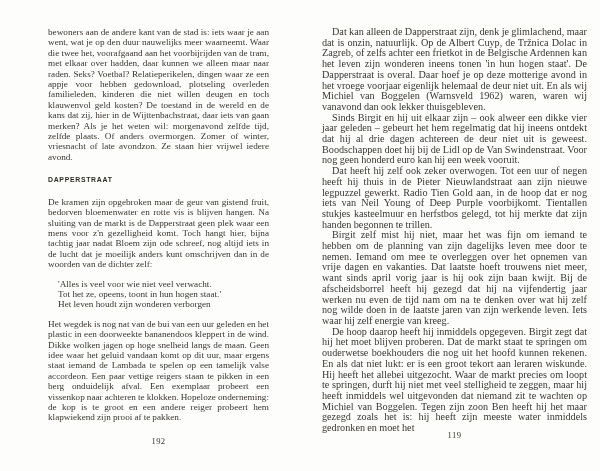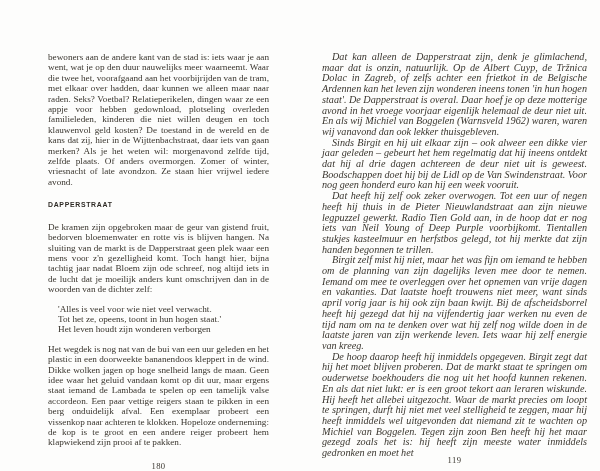--- a/index.html
+++ b/index.html
@@ -12,38 +12,36 @@
     background: #fdfdfc;
     position: relative;
     overflow: hidden;
     font-family: "Liberation Serif", "DejaVu Serif", serif;
     color: #3a362f;
     -webkit-font-smoothing: antialiased;
   }
   .spread {
     position: absolute;
     inset: 0;
-    margin-top: 25px;
   }
   .page-col {
     position: absolute;
     top: 27px;
   }
   .page-col.left {
     left: 48px;
     width: 221px;
     font-size: 9.2px;
     line-height: 10.4px;
   }
   .page-col.right {
     left: 322px;
     width: 265px;
     font-size: 10.2px;
     line-height: 10.7px;
-    font-style: italic;
   }
   .body-par {
     margin: 0;
     text-align: justify;
     hyphens: auto;
     -webkit-hyphens: auto;
     word-spacing: -0.2px;
   }
   .page-col.right .body-par {
     text-indent: 10px;
@@ -96,21 +94,21 @@
 
     <div class="poem">
       <p class="poem-line">'Alles is veel voor wie niet veel verwacht.</p>
       <p class="poem-line">Tot het ze, opeens, toont in hun hogen staat.'</p>
       <p class="poem-line">Het leven houdt zijn wonderen verborgen</p>
     </div>
 
     <p class="body-par">Het wegdek is nog nat van de bui van een uur geleden en het plastic in een doorweekte bananendoos kleppert in de wind. Dikke wolken jagen op hoge snelheid langs de maan. Geen idee waar het geluid vandaan komt op dit uur, maar ergens staat iemand de Lambada te spelen op een tamelijk valse accordeon. Een paar vettige reigers staan te pikken in een berg onduidelijk afval. Een exemplaar probeert een vissenkop naar achteren te klokken. Hopeloze onderneming: de kop is te groot en een andere reiger probeert hem klapwiekend zijn prooi af te pakken.</p>
   </div>
 
-  <div class="page-number left">180</div>
+  <div class="page-number left">192</div>
 
   <div class="page-col right" lang="nl">
     <p class="body-par">Dat kan alleen de Dapperstraat zijn, denk je glimlachend, maar dat is onzin, natuurlijk. Op de Albert Cuyp, de Tržnica Dolac in Zagreb, of zelfs achter een frietkot in de Belgische Ardennen kan het leven zijn wonderen ineens tonen 'in hun hogen staat'. De Dapperstraat is overal. Daar hoef je op deze motterige avond in het vroege voorjaar eigenlijk helemaal de deur niet uit. En als wij Michiel van Boggelen (Warnsveld 1962) waren, waren wij vanavond dan ook lekker thuisgebleven.</p>
     <p class="body-par">Sinds Birgit en hij uit elkaar zijn – ook alweer een dikke vier jaar geleden – gebeurt het hem regelmatig dat hij ineens ontdekt dat hij al drie dagen achtereen de deur niet uit is geweest. Boodschappen doet hij bij de Lidl op de Van Swindenstraat. Voor nog geen honderd euro kan hij een week vooruit.</p>
     <p class="body-par">Dat heeft hij zelf ook zeker overwogen. Tot een uur of negen heeft hij thuis in de Pieter Nieuwlandstraat aan zijn nieuwe legpuzzel gewerkt. Radio Tien Gold aan, in de hoop dat er nog iets van Neil Young of Deep Purple voorbijkomt. Tientallen stukjes kasteelmuur en herfstbos gelegd, tot hij merkte dat zijn handen begonnen te trillen.</p>
     <p class="body-par">Birgit zelf mist hij niet, maar het was fijn om iemand te hebben om de planning van zijn dagelijks leven mee door te nemen. Iemand om mee te overleggen over het opnemen van vrije dagen en vakanties. Dat laatste hoeft trouwens niet meer, want sinds april vorig jaar is hij ook zijn baan kwijt. Bij de afscheidsborrel heeft hij gezegd dat hij na vijfendertig jaar werken nu even de tijd nam om na te denken over wat hij zelf nog wilde doen in de laatste jaren van zijn werkende leven. Iets waar hij zelf energie van kreeg.</p>
     <p class="body-par">De hoop daarop heeft hij inmiddels opgegeven. Birgit zegt dat hij het moet blijven proberen. Dat de markt staat te springen om ouderwetse boekhouders die nog uit het hoofd kunnen rekenen. En als dat niet lukt: er is een groot tekort aan leraren wiskunde. Hij heeft het allebei uitgezocht. Waar de markt precies om loopt te springen, durft hij niet met veel stelligheid te zeggen, maar hij heeft inmiddels wel uitgevonden dat niemand zit te wachten op Michiel van Boggelen. Tegen zijn zoon Ben heeft hij het maar gezegd zoals het is: hij heeft zijn meeste water inmiddels gedronken en moet het</p>
   </div>
 
   <div class="page-number right">119</div>

